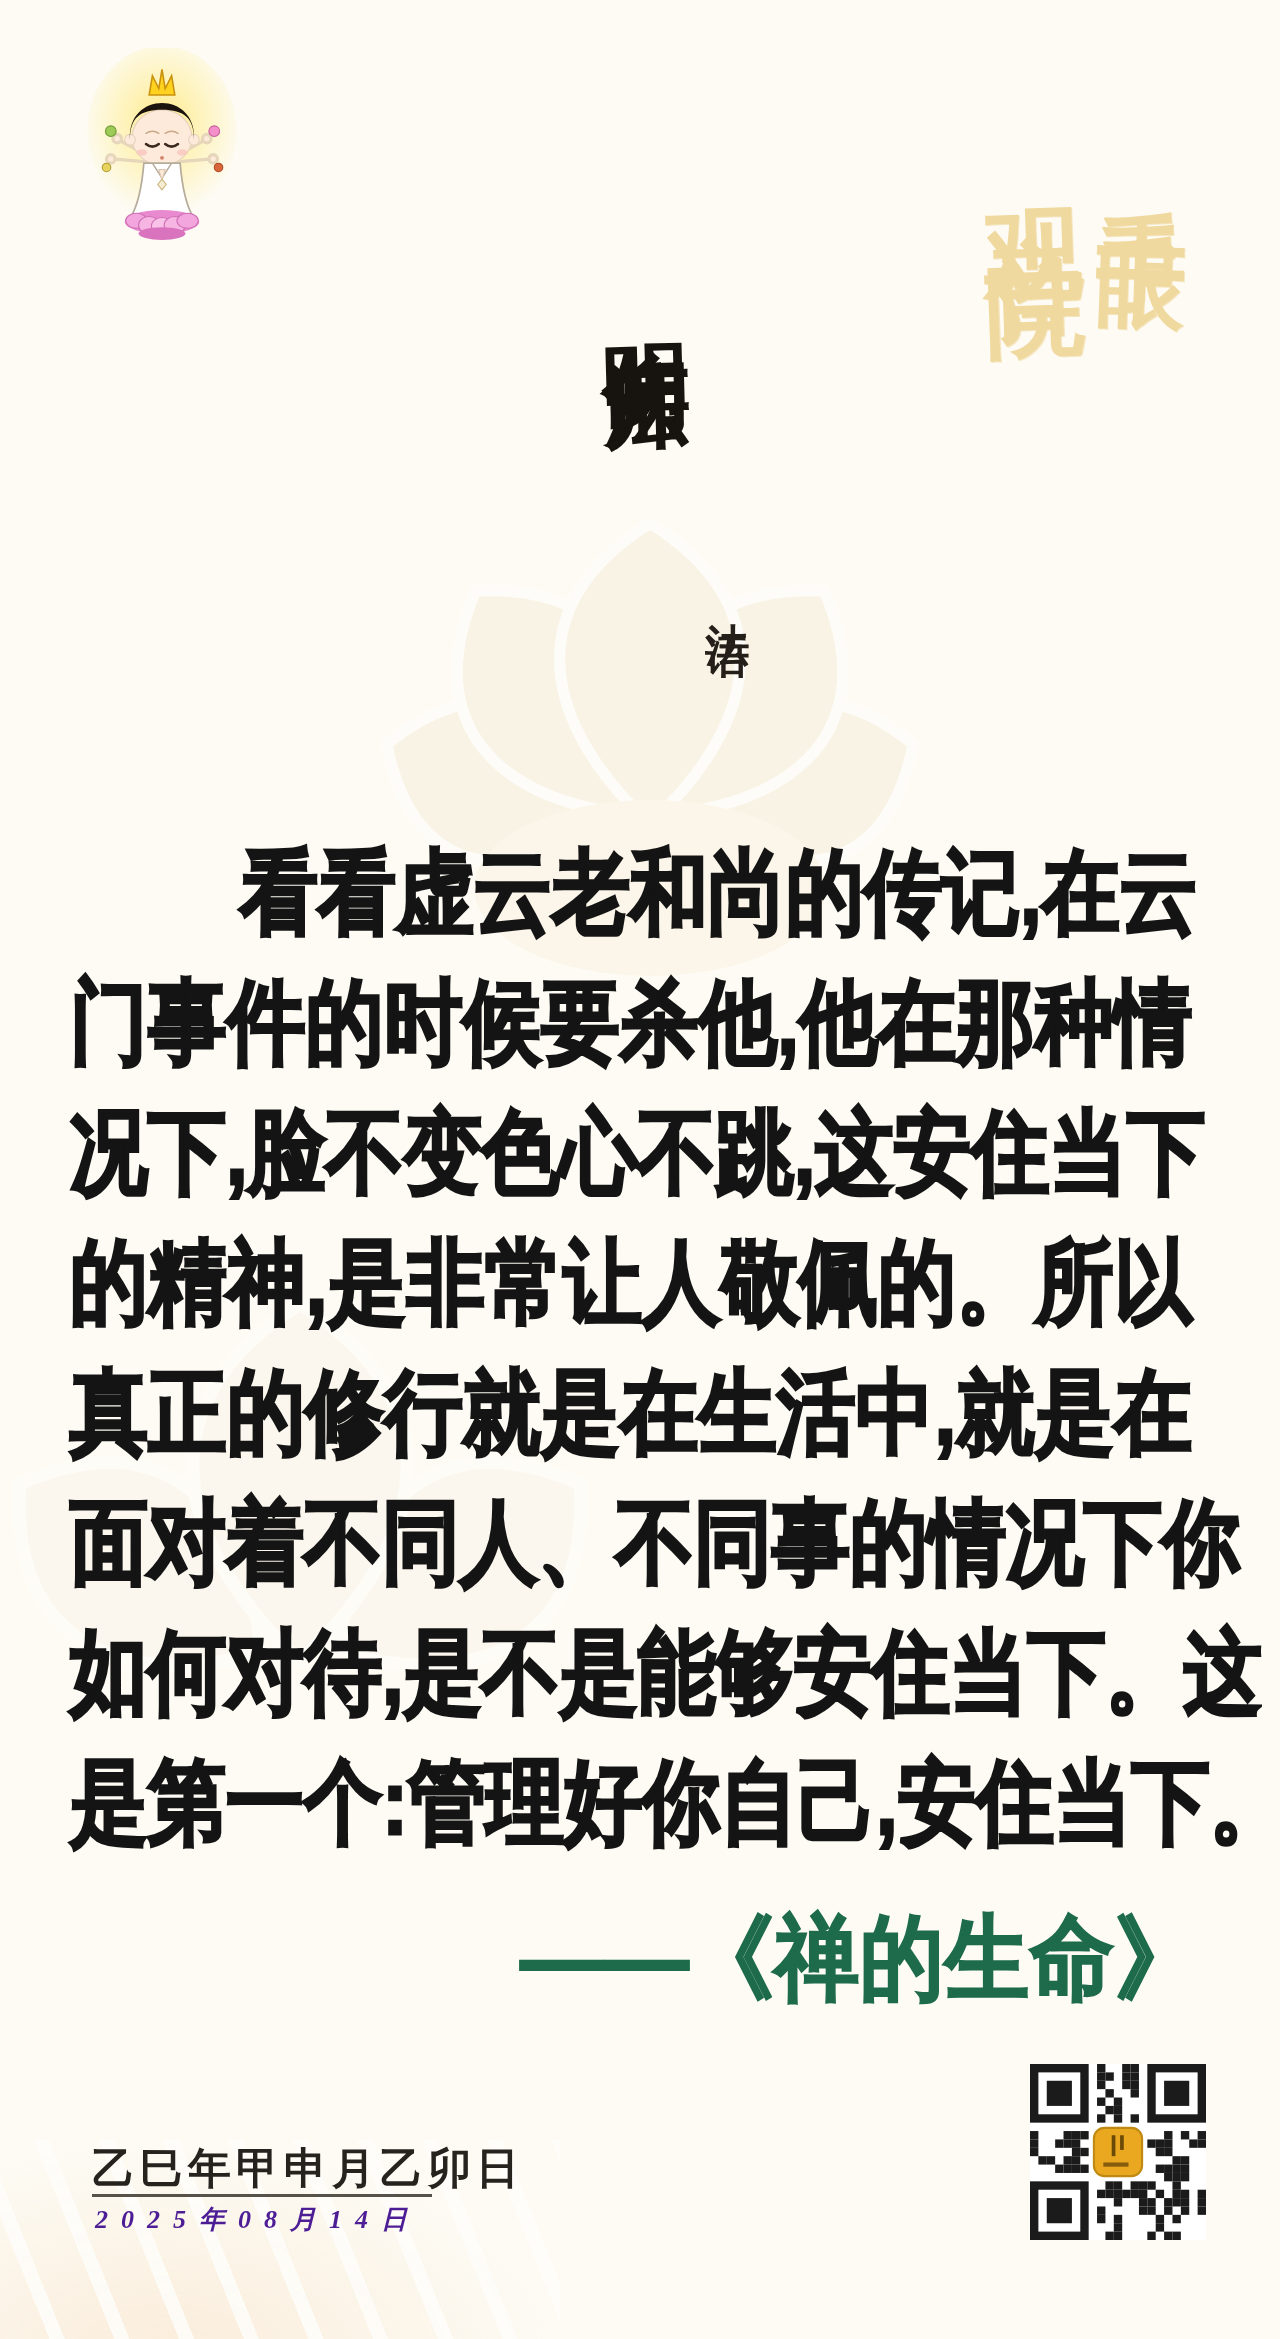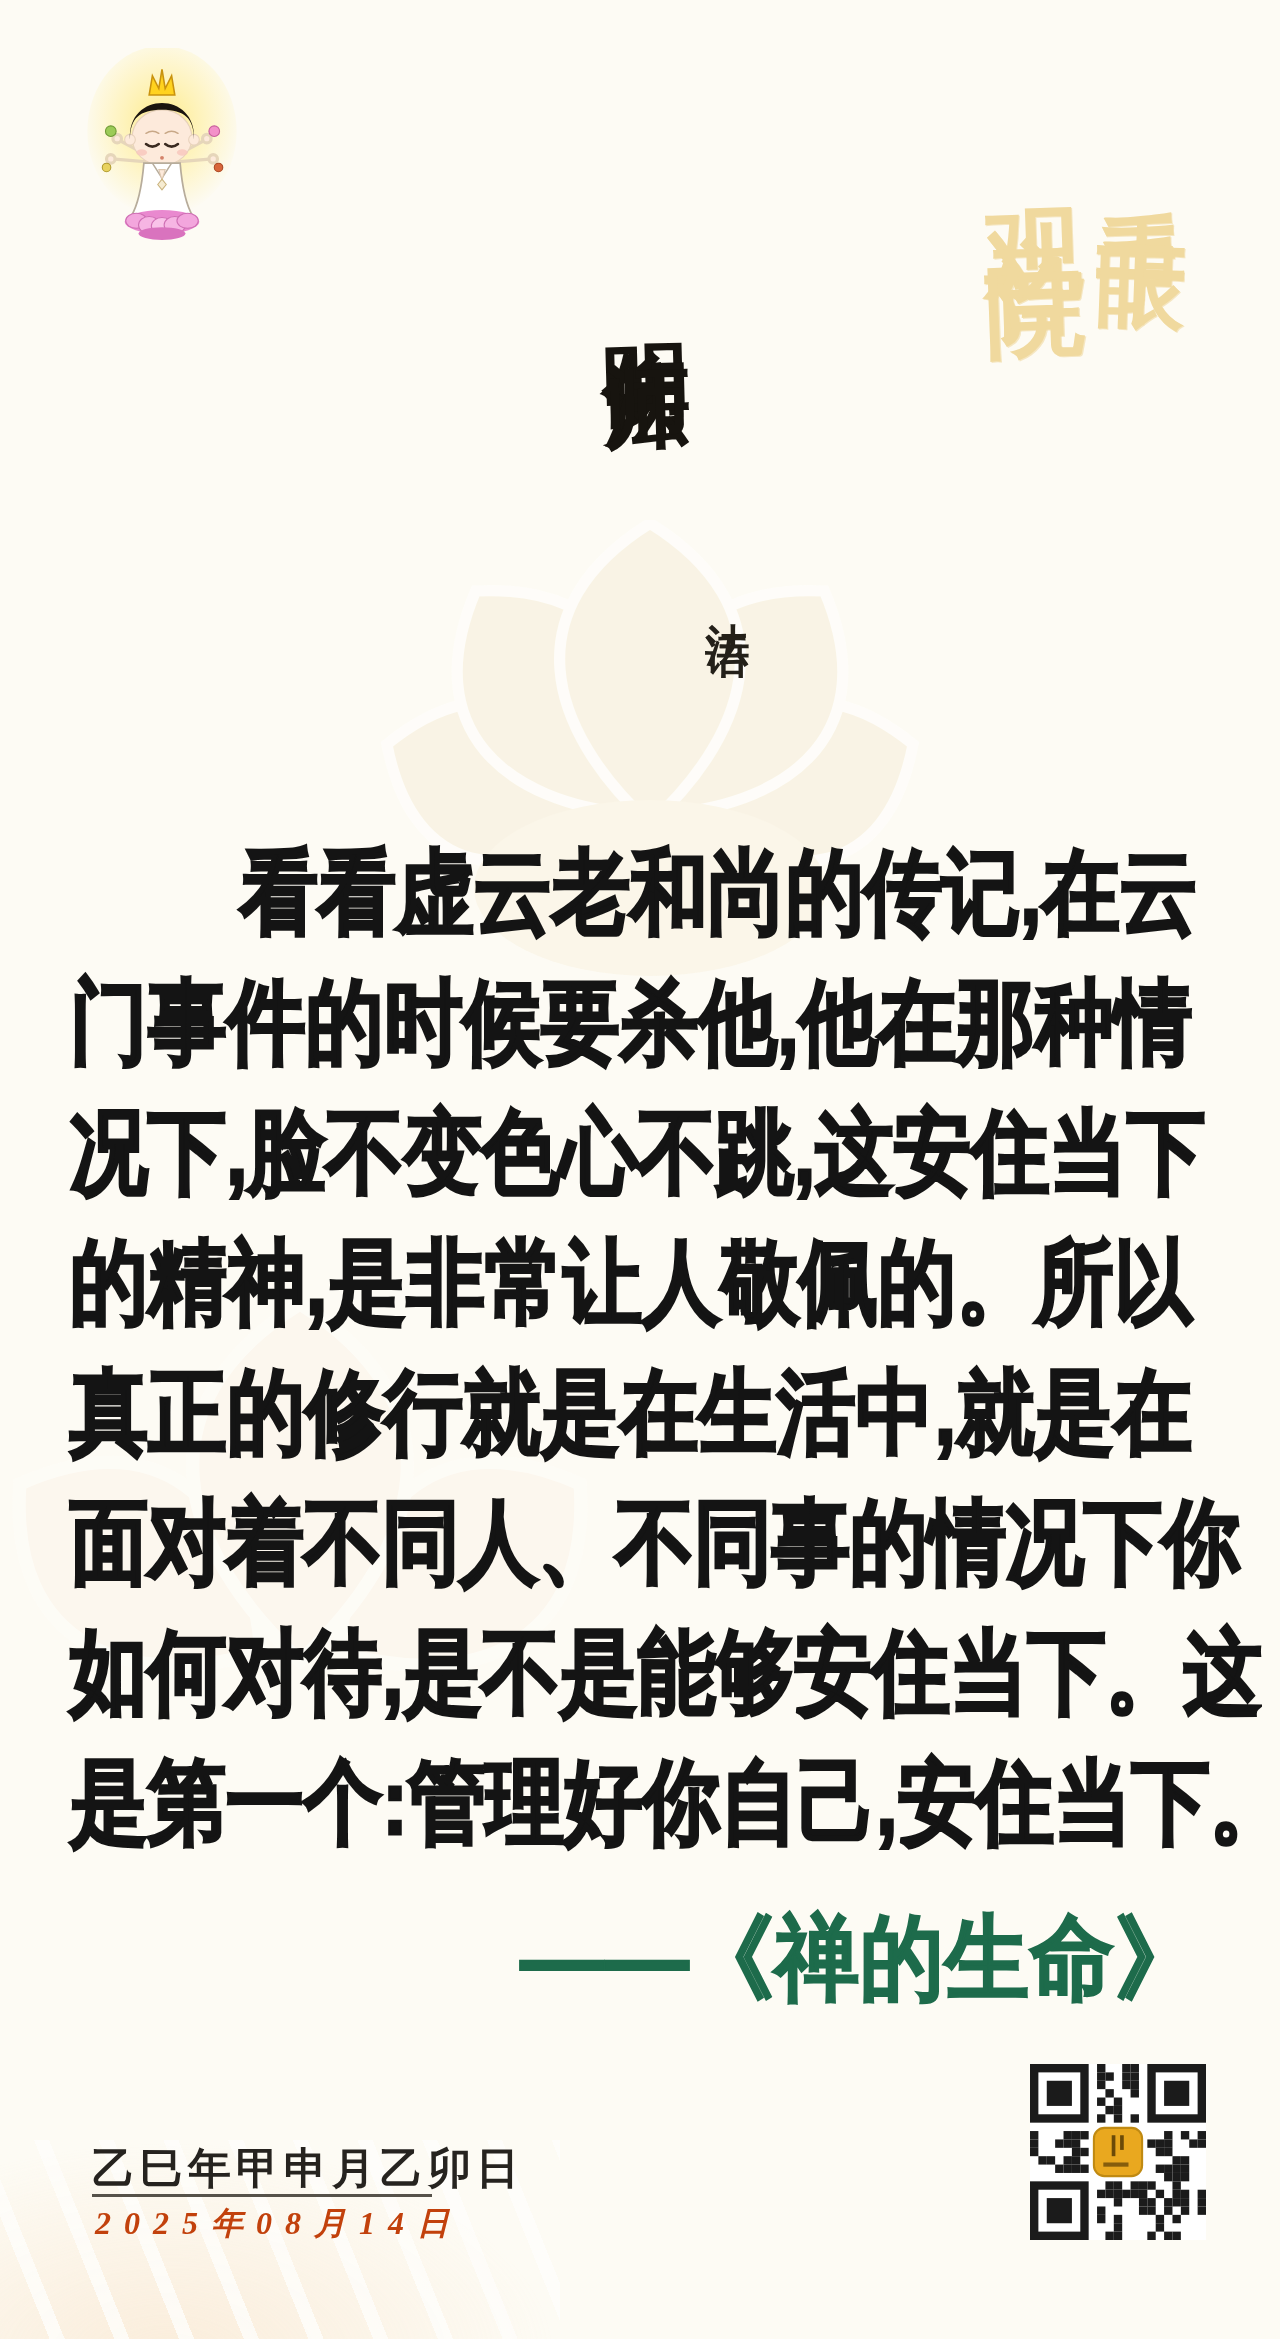--- a/index.html
+++ b/index.html
@@ -66,21 +66,21 @@
   
   .lunar-date{
     position:absolute;left:92px;top:2140px;
     font-family:Liberation Serif, serif;font-weight:700;
     font-size:43px;letter-spacing:5px;color:#26231f;white-space:nowrap;
   }
   .date-divider{position:absolute;left:92px;top:2194px;width:340px;height:3px;background:#56524a;}
   .gregorian-date{
     position:absolute;left:95px;top:2202px;
     font-family:"Liberation Serif",serif;font-style:italic;font-weight:700;
-    font-size:32px;letter-spacing:13px;color:#c2410c;white-space:nowrap;text-align:center;
+    font-size:26px;letter-spacing:13px;color:#4c1d95;white-space:nowrap;text-align:center;
   }
   
   .qr{position:absolute;left:1030px;top:2064px;width:176px;height:176px;}
   .qr svg{width:100%;height:100%;}
 </style>
 </head>
 <body>
 
 <svg class="watermark wm-lotus-main" viewBox="-200 -200 400 400">
   <g fill="#f6ecd4" stroke="#ffffff" stroke-width="7" opacity="0.6">

